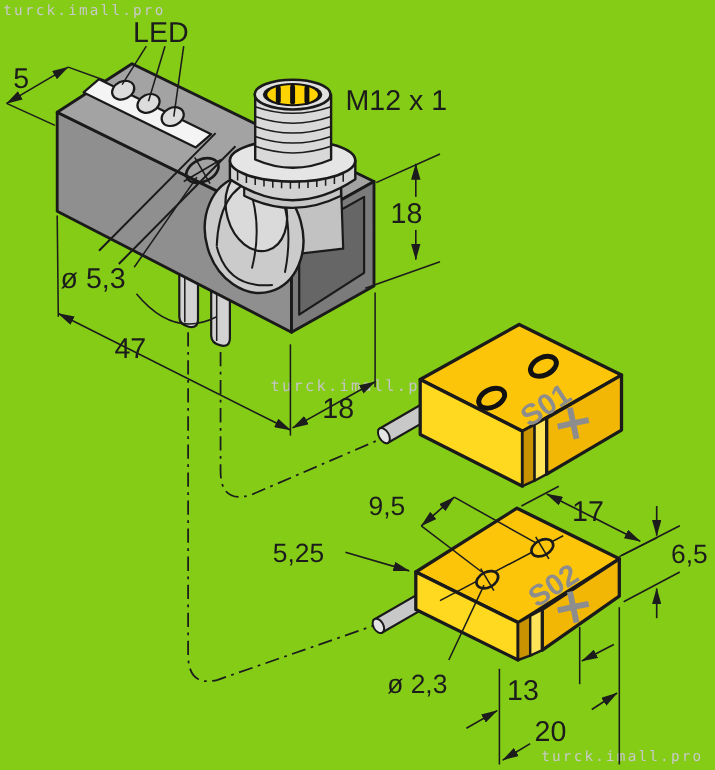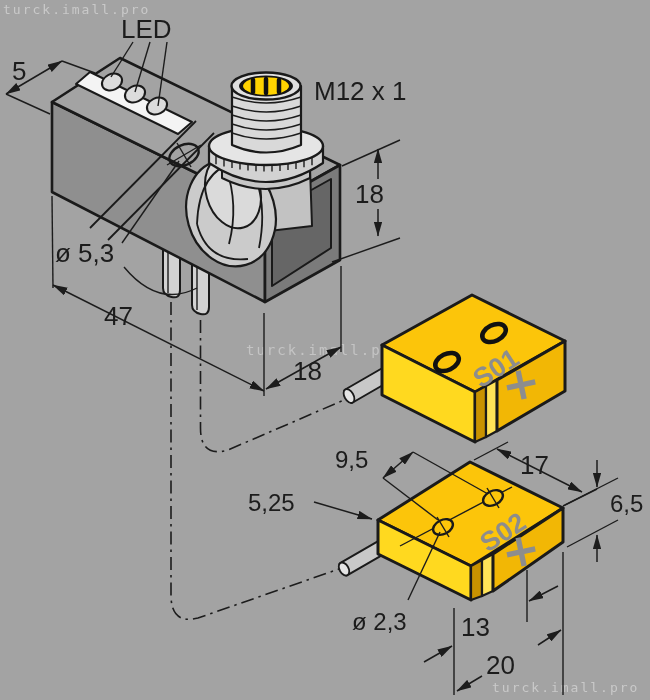--- a/index.html
+++ b/index.html
@@ -1,16 +1,16 @@
 <!DOCTYPE html>
 <html><head>
 <meta charset="utf-8">
 <style>
   html,body{margin:0;padding:0;background:#ffffff;}
-  .page{width:650px;height:700px;position:relative;background:#a3a3a3;overflow:hidden;}
+  .page{width:650px;height:700px;position:relative;background:#84cc16;overflow:hidden;}
   svg{display:block;}
   .oln{stroke:#1a1a1a;stroke-linejoin:round;}
   .dim{stroke:#1c1c1c;stroke-width:1.5;fill:none;}
   .thin{stroke:#1c1c1c;stroke-width:1.4;fill:none;}
   .dd{stroke:#1c1c1c;stroke-width:1.6;fill:none;stroke-dasharray:13 5 2.5 5;}
   .detail{stroke:#1a1a1a;stroke-width:1.8;fill:none;}
   .dt{font-family:"Liberation Sans",sans-serif;font-size:26px;fill:#1c1c1c;}
   .dts{font-family:"Liberation Sans",sans-serif;font-size:24px;fill:#1c1c1c;}
   .bl{font-family:"Liberation Sans",sans-serif;font-weight:bold;font-size:27px;fill:#8d8d8d;}
   .plus{font-family:"DejaVu Sans",sans-serif;font-weight:bold;font-size:46px;fill:#8d8d8d;}

